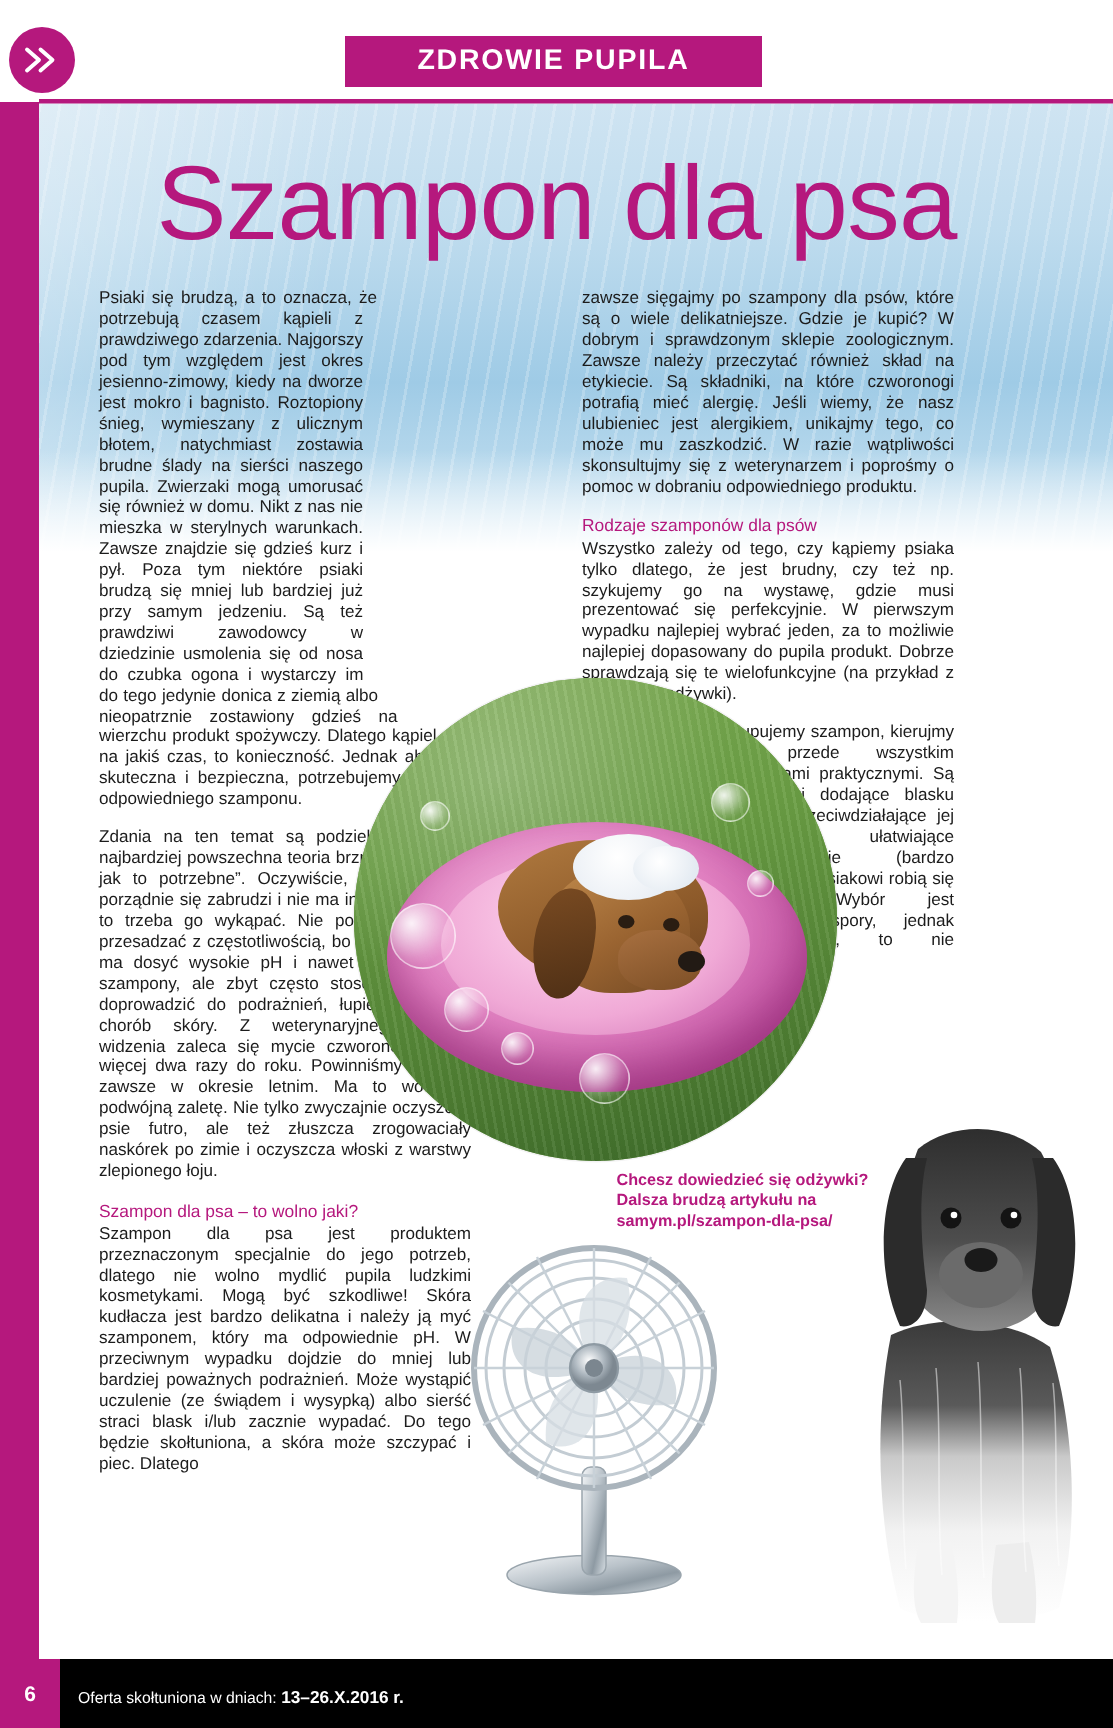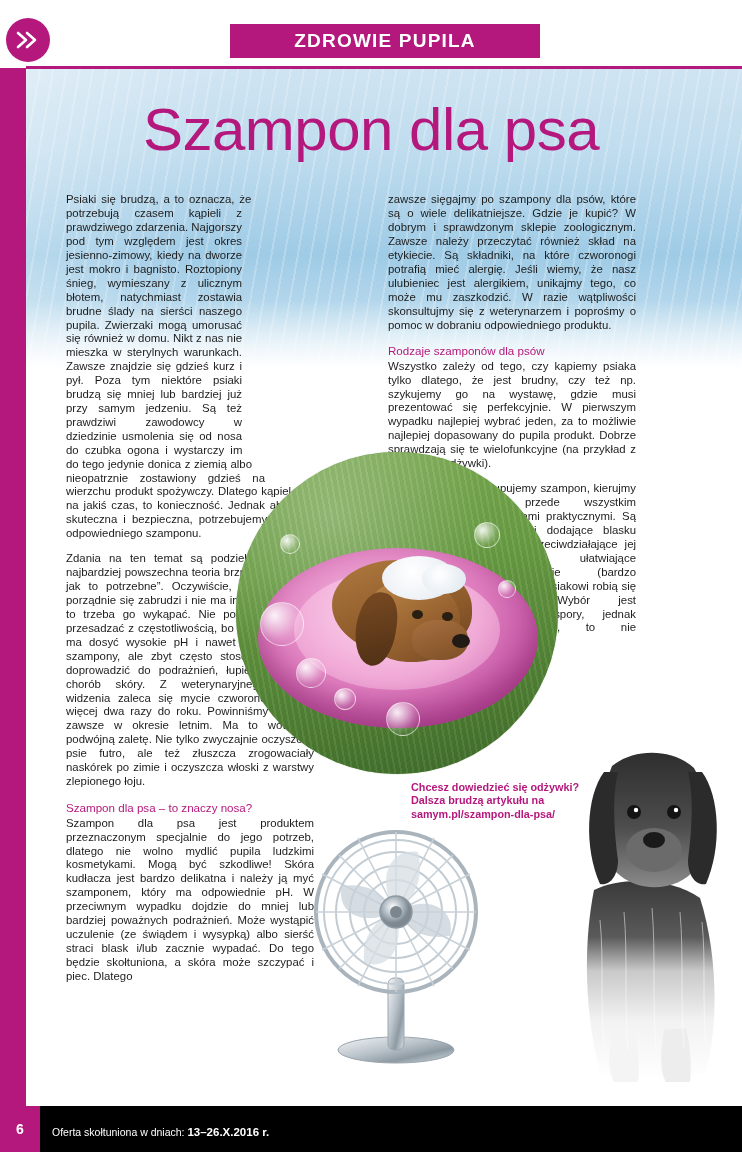--- a/index.html
+++ b/index.html
@@ -46,21 +46,21 @@
     width: 44px; height: 44px;
     border-radius: 50%;
     background: #b5187d;
     z-index: 8;
     display: flex; align-items: center; justify-content: center;
   }
   .chev-circle svg { display:block; }
   .header-title-band {
     position: absolute;
     left: 230px; top: 24px;
-    width: 310px; height: 34px;
+    width: 278px; height: 34px;
     background: #b5187d;
     display: flex; align-items: center; justify-content: center;
     z-index: 8;
   }
   .header-title-band span {
     color: #ffffff;
     font-weight: bold;
     font-size: 19px;
     letter-spacing: 1.2px;
   }
@@ -87,21 +87,21 @@
     left: 26px; top: 300px;
     width: 716px; height: 74px;
     background: linear-gradient(180deg, rgba(186,219,238,0) 0%, #ffffff 92%);
     z-index: 3;
   }
   .article-title {
     position: absolute;
     left: 0; top: 95px;
     width: 742px;
     text-align: center;
-    font-size: 60px;
+    font-size: 70px;
     font-weight: normal;
     color: #b5187d;
     z-index: 4;
     letter-spacing: -0.5px;
   }
   .subhead {
     color: #b5187d;
     font-weight: normal;
     font-size: 11.6px;
     margin-bottom: 2px;
@@ -308,21 +308,21 @@
   <div class="header-title-band">
     <span>ZDROWIE PUPILA</span>
   </div>
 
   <div class="article-title">Szampon dla psa</div>
 
   <div class="col-left-flow">
     <div class="shape-left"></div>
     <p>Psiaki się brudzą, a to oznacza, że potrzebują czasem kąpieli z prawdziwego zdarzenia. Najgorszy pod tym względem jest okres jesienno-zimowy, kiedy na dworze jest mokro i bagnisto. Roztopiony śnieg, wymieszany z ulicznym błotem, natychmiast zostawia brudne ślady na sierści naszego pupila. Zwierzaki mogą umorusać się również w domu. Nikt z nas nie mieszka w sterylnych warunkach. Zawsze znajdzie się gdzieś kurz i pył. Poza tym niektóre psiaki brudzą się mniej lub bardziej już przy samym jedzeniu. Są też prawdziwi zawodowcy w dziedzinie usmolenia się od nosa do czubka ogona i wystarczy im do tego jedynie donica z ziemią albo nieopatrznie zostawiony gdzieś na wierzchu produkt spożywczy. Dlatego kąpiel, raz na jakiś czas, to konieczność. Jednak aby była skuteczna i bezpieczna, potrzebujemy do tego odpowiedniego szamponu.</p>
     <p style="margin-top:0">Zdania na ten temat są podzielone. Jednak najbardziej powszechna teoria brzmi „tak często, jak to potrzebne”. Oczywiście, że jeśli psiak porządnie się zabrudzi i nie ma innego sposobu, to trzeba go wykąpać. Nie powinniśmy tylko przesadzać z częstotliwością, bo skóra kudłaczy ma dosyć wysokie pH i nawet bardzo dobre szampony, ale zbyt często stosowane, mogą doprowadzić do podrażnień, łupieżu i innych chorób skóry. Z weterynaryjnego punktu widzenia zaleca się mycie czworonoga mniej więcej dwa razy do roku. Powinniśmy to robić zawsze w okresie letnim. Ma to wówczas podwójną zaletę. Nie tylko zwyczajnie oczyszcza psie futro, ale też złuszcza zrogowaciały naskórek po zimie i oczyszcza włoski z warstwy zlepionego łoju.</p>
-    <p class="subhead" style="margin-top:12px">Szampon dla psa – to znaczy nosa?</p>
+    <p class="subhead" style="margin-top:12px">Szampon dla psa – to wolno jaki?</p>
     <p style="margin-top:0">Szampon dla psa jest produktem przeznaczonym specjalnie do jego potrzeb, dlatego nie wolno mydlić pupila ludzkimi kosmetykami. Mogą być szkodliwe! Skóra kudłacza jest bardzo delikatna i należy ją myć szamponem, który ma odpowiednie pH. W przeciwnym wypadku dojdzie do mniej lub bardziej poważnych podrażnień. Może wystąpić uczulenie (ze świądem i wysypką) albo sierść straci blask i/lub zacznie wypadać. Do tego będzie skołtuniona, a skóra może szczypać i piec. Dlatego</p>
   </div>
 
   <div class="col-right-flow">
     <p>zawsze sięgajmy po szampony dla psów, które są o wiele delikatniejsze. Gdzie je kupić? W dobrym i sprawdzonym sklepie zoologicznym. Zawsze należy przeczytać również skład na etykiecie. Są składniki, na które czworonogi potrafią mieć alergię. Jeśli wiemy, że nasz ulubieniec jest alergikiem, unikajmy tego, co może mu zaszkodzić. W razie wątpliwości skonsultujmy się z weterynarzem i poprośmy o pomoc w dobraniu odpowiedniego produktu.</p>
     <p class="subhead" style="margin-top:11px">Rodzaje szamponów dla psów</p>
     <p style="margin-top:0">Wszystko zależy od tego, czy kąpiemy psiaka tylko dlatego, że jest brudny, czy też np. szykujemy go na wystawę, gdzie musi prezentować się perfekcyjnie. W pierwszym wypadku najlepiej wybrać jeden, za to możliwie najlepiej dopasowany do pupila produkt. Dobrze sprawdzają się te wielofunkcyjne (na przykład z dodatkiem odżywki).</p>
     <p class="narrow-tail" style="margin-top:8px">Kupujemy szampon, kierujmy się przede wszystkim względami praktycznymi. Są kosmetyki dodające blasku sierści, przeciwdziałające jej wypadaniu, ułatwiające rozczesywanie (bardzo dobre, jeśli psiakowi robią się kołtuny). Wybór jest naprawdę spory, jednak najważniejsze, to nie przesadzać.</p>
   </div>
 

